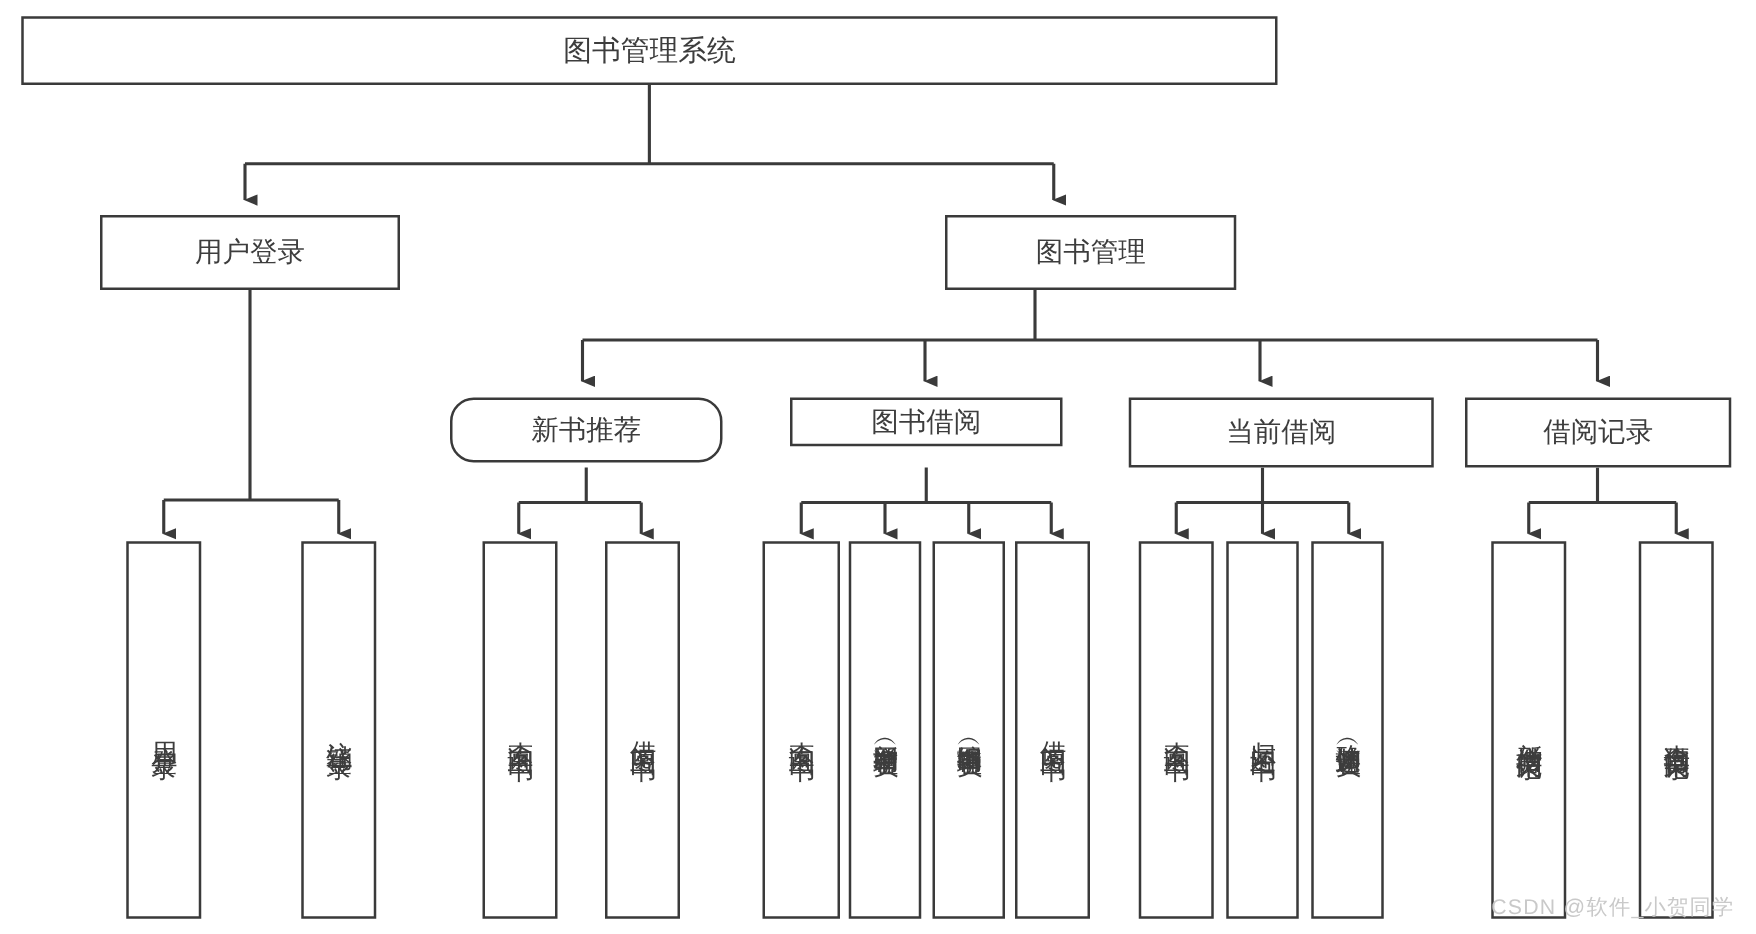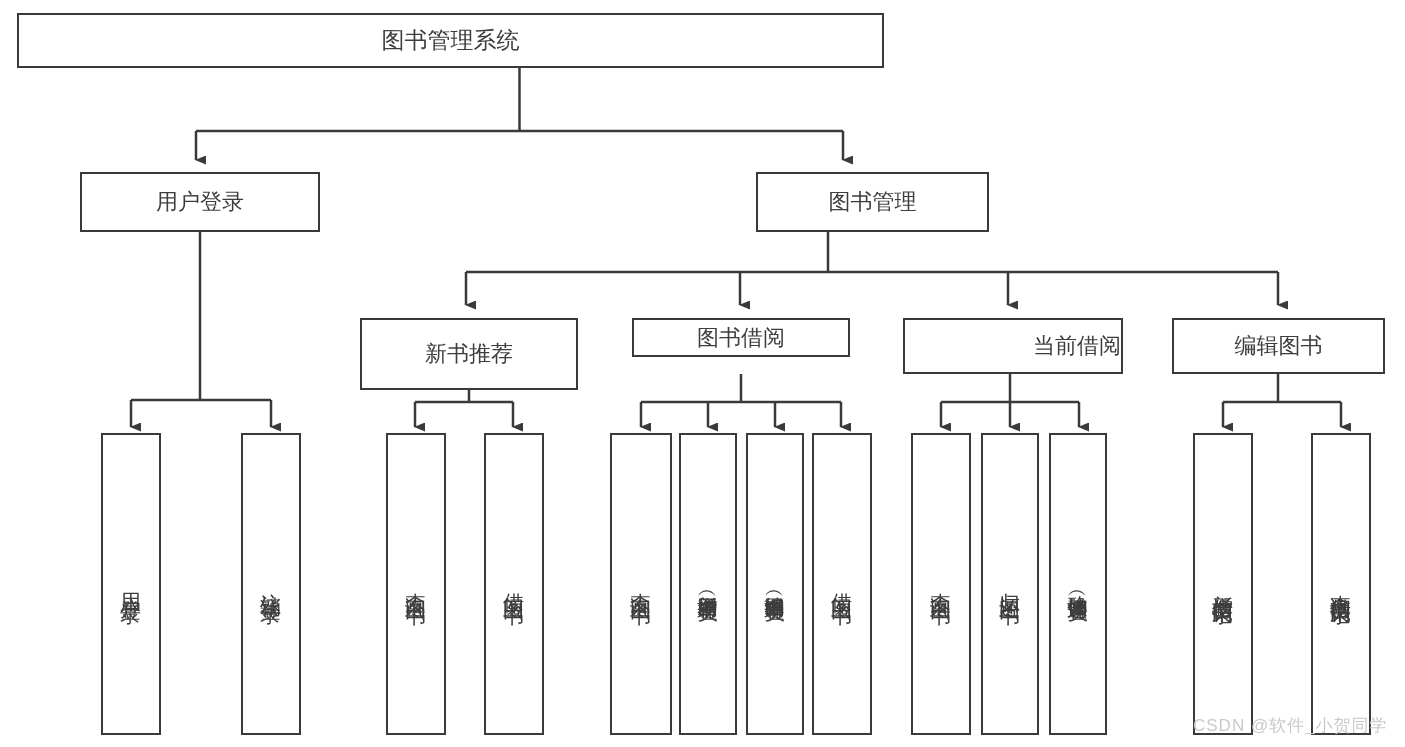--- a/index.html
+++ b/index.html
@@ -65,42 +65,42 @@
       <path d="M1010,402 L1010,427" marker-end="url(#arrow)"></path>
       <path d="M1079,402 L1079,427" marker-end="url(#arrow)"></path>
 
       <path d="M1278,374 L1278,402"></path>
       <path d="M1223,402 L1341,402"></path>
       <path d="M1223,402 L1223,427" marker-end="url(#arrow)"></path>
       <path d="M1341,402 L1341,427" marker-end="url(#arrow)"></path>
     </g>
   </svg>
 
-  <div class="node root" style="left:17px;top:13px;width:867px;height:55px;">
+  <div class="node root" style="left:17px;top:13px;width:1005px;height:55px;">
     <span>图书管理系统</span>
   </div>
 
   <div class="node l2" style="left:80px;top:172px;width:240px;height:60px;">
     <span>用户登录</span>
   </div>
   <div class="node l2" style="left:712px;top:172px;width:233px;height:60px;margin-left:44px;">
     <span>图书管理</span>
   </div>
 
-  <div class="node l3" style="left:360px;top:318px;width:218px;height:72px;">
+  <div class="node l3" style="left:360px;top:318px;width:218px;height:52px;border-radius:19px;">
     <span>新书推荐</span>
   </div>
   <div class="node l3" style="left:632px;top:318px;width:218px;height:39px;">
     <span>图书借阅</span>
   </div>
-  <div class="node l3" style="left:903px;top:318px;width:220px;height:56px;justify-content:flex-end;">
+  <div class="node l3" style="left:903px;top:318px;width:244px;height:56px;">
     <span>当前借阅</span>
   </div>
   <div class="node l3" style="left:1172px;top:318px;width:213px;height:56px;">
-    <span>编辑图书</span>
+    <span>借阅记录</span>
   </div>
 
   <div class="leaf" style="left:101px;top:433px;width:60px;height:302px;">
     <span class="vtext">用户登录</span>
   </div>
   <div class="leaf" style="left:241px;top:433px;width:60px;height:302px;">
     <span class="vtext">注销登录</span>
   </div>
 
   <div class="leaf" style="left:386px;top:433px;width:60px;height:302px;">

